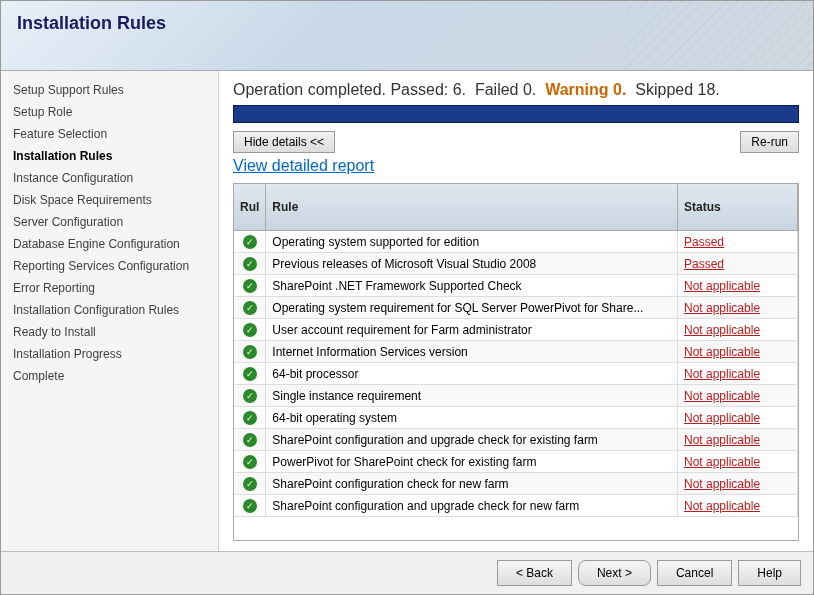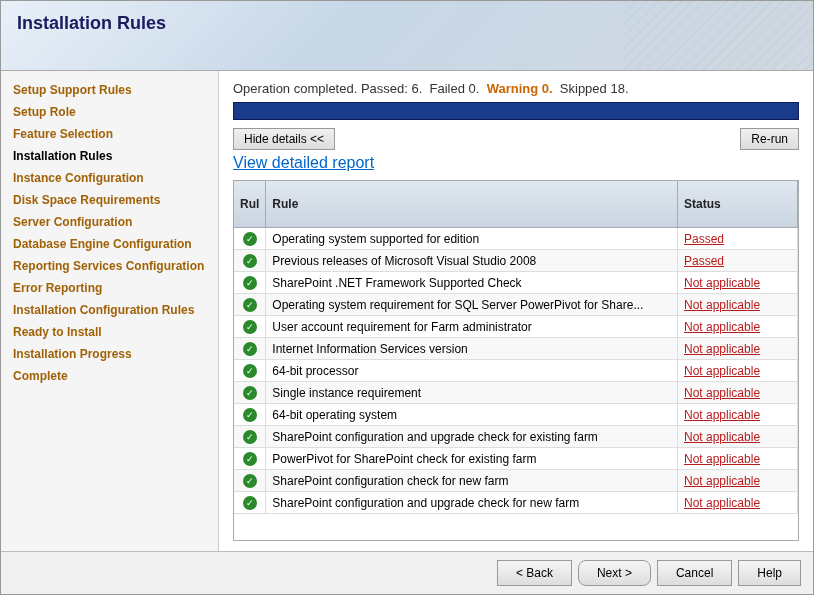--- a/index.html
+++ b/index.html
@@ -42,39 +42,38 @@
     .sidebar {
       width: 218px;
       background: #f5f5f5;
       border-right: 1px solid #ccc;
       padding: 8px 0;
       overflow-y: auto;
     }
     .sidebar-item {
       padding: 4px 12px;
       font-size: 12px;
-      color: #a16207;
+      color: #404040;
       cursor: pointer;
       white-space: nowrap;
-      font-weight: bold;
     }
     .sidebar-item.active {
       font-weight: bold;
       color: #000;
     }
     .content {
       flex: 1;
       padding: 10px 14px;
       display: flex;
       flex-direction: column;
       overflow: hidden;
       background: #fff;
     }
     .operation-status {
-      font-size: 13px;
+      font-size: 16px;
       color: #333;
       margin-bottom: 6px;
     }
     .operation-status .warning {
       color: #cc6600;
       font-weight: bold;
     }
     .progress-bar-container {
       width: 100%;
       height: 18px;

